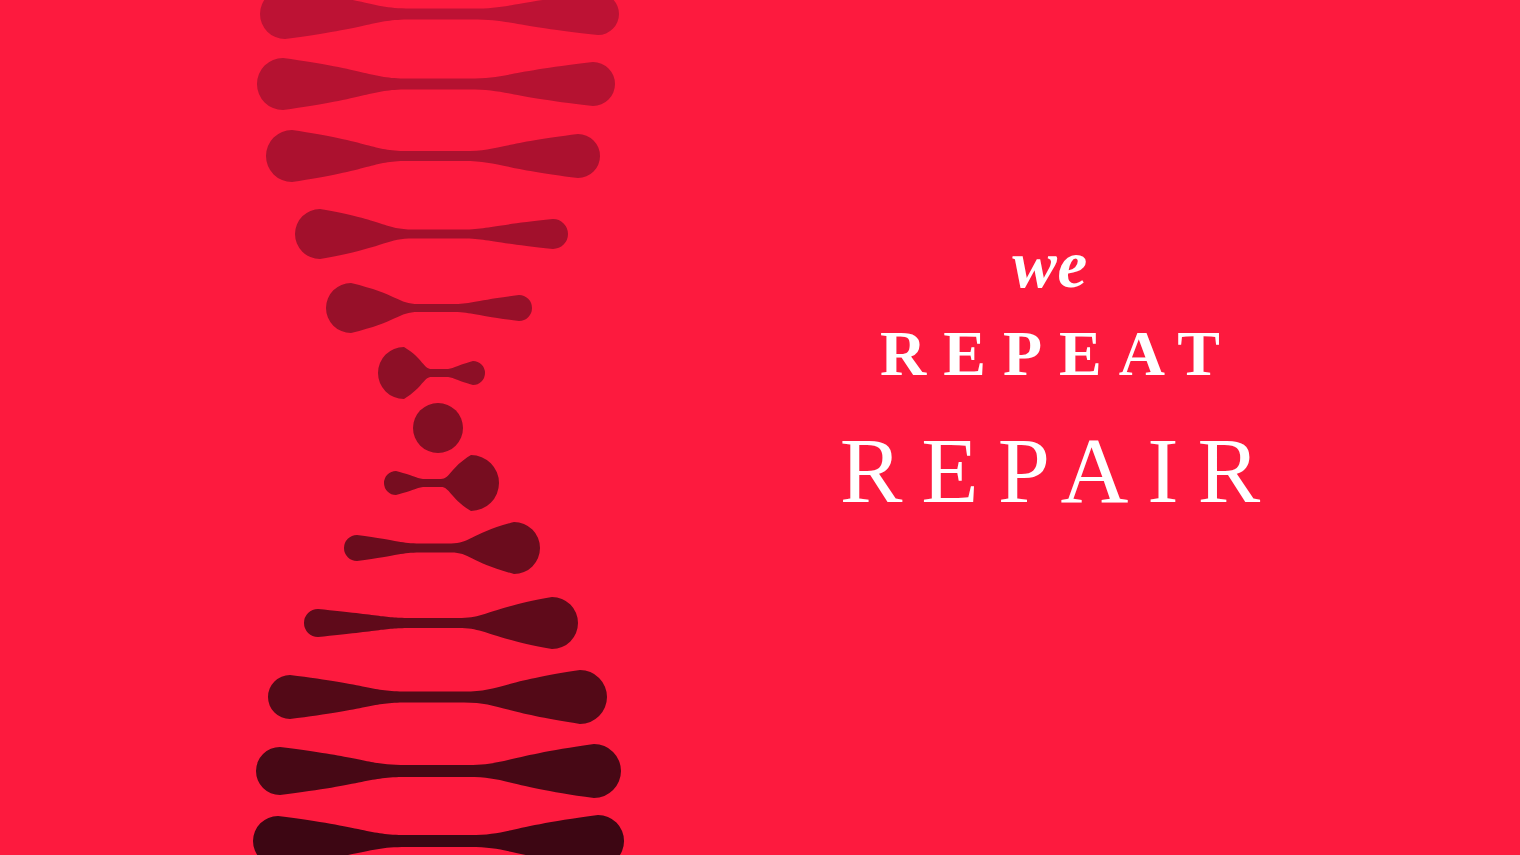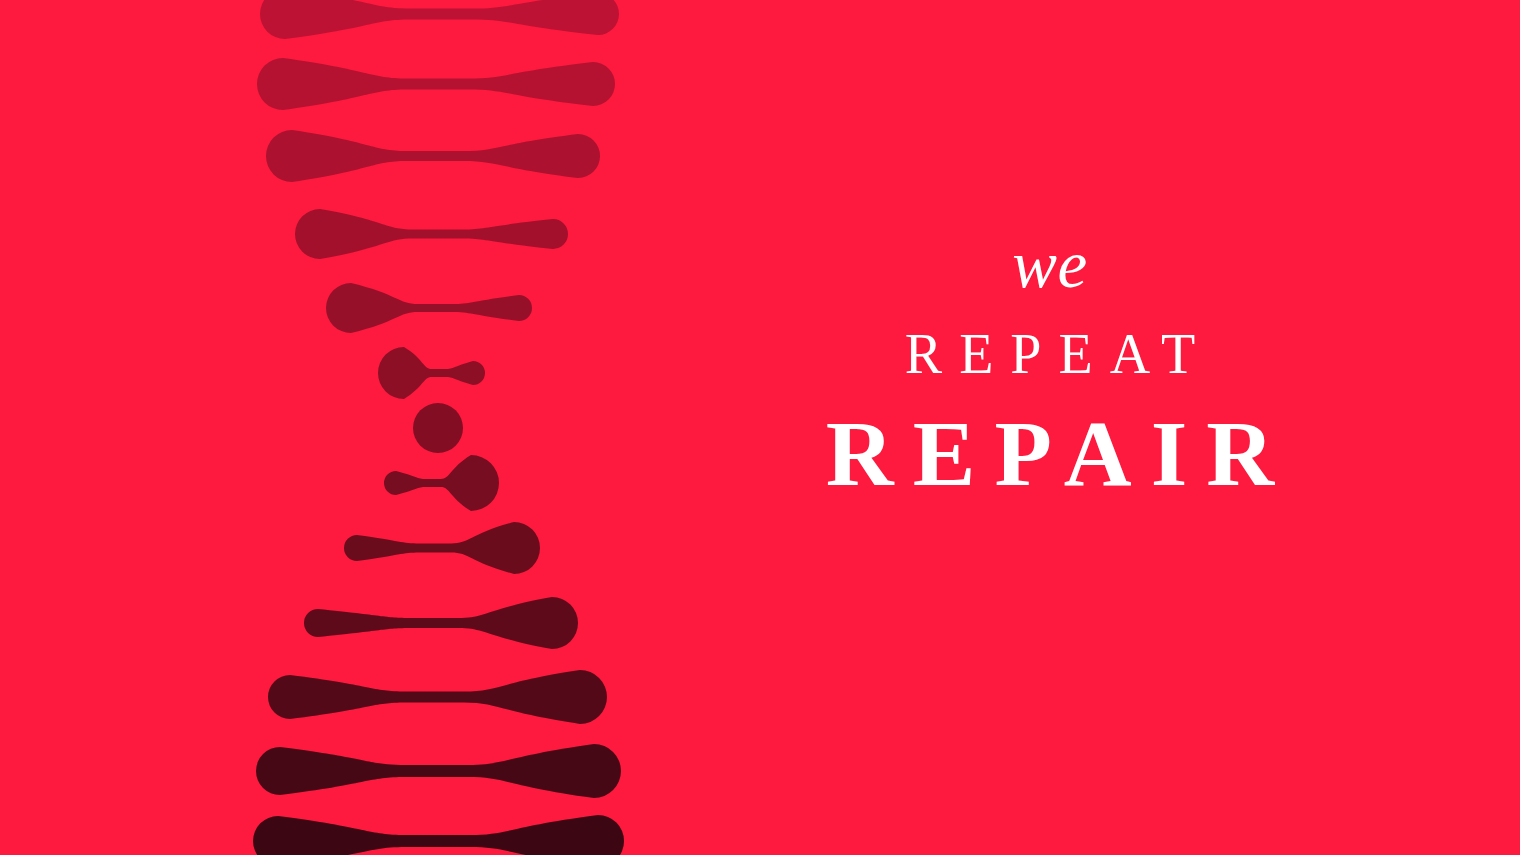--- a/index.html
+++ b/index.html
@@ -39,49 +39,50 @@
     line-height: 1.0;
     color: #ffffff;
   }
   
   .line-we {
     font-style: italic;
     font-size: 67px;
     letter-spacing: 0.5px;
     height: 72px;
     line-height: 72px;
+    font-weight: bold;
   }
   
   .line-repeat {
-    font-size: 56px;
+    font-size: 64px;
     letter-spacing: 17px;
     text-indent: 17px;
-    font-weight: 400;
+    font-weight: 700;
     height: 96px;
     line-height: 96px;
     margin-top: 6px;
   }
   
   .line-what {
     font-style: italic;
     font-size: 73px;
     letter-spacing: 0.5px;
     height: 78px;
     line-height: 78px;
     margin-top: 2px;
   }
   
   .line-repair {
     font-size: 94px;
     letter-spacing: 19px;
     text-indent: 19px;
-    font-weight: 700;
+    font-weight: 400;
     height: 100px;
     line-height: 100px;
-    margin-top: 1px;
+    margin-top: 18px;
   }
 </style>
 </head>
 <body>
 
 <div id="poster">
 
   <svg id="helix-svg" viewBox="0 0 1520 855" preserveAspectRatio="none" aria-hidden="true">
     <g id="helix-group">
         <path d="M 285 -11 A 25 25 0 1 0 285 39 C 372.64 27.75, 372.64 19.5, 410.2 19.5 L 472.79999999999995 19.5 C 510.36 19.5, 510.36 25.55, 598 35 A 21 21 0 1 0 598 -7 C 510.36 2.4499999999999993, 510.36 8.5, 472.79999999999995 8.5 L 410.2 8.5 C 372.64 8.5, 372.64 0.24999999999999822, 285 -11 Z" fill="#bd1234"></path>

